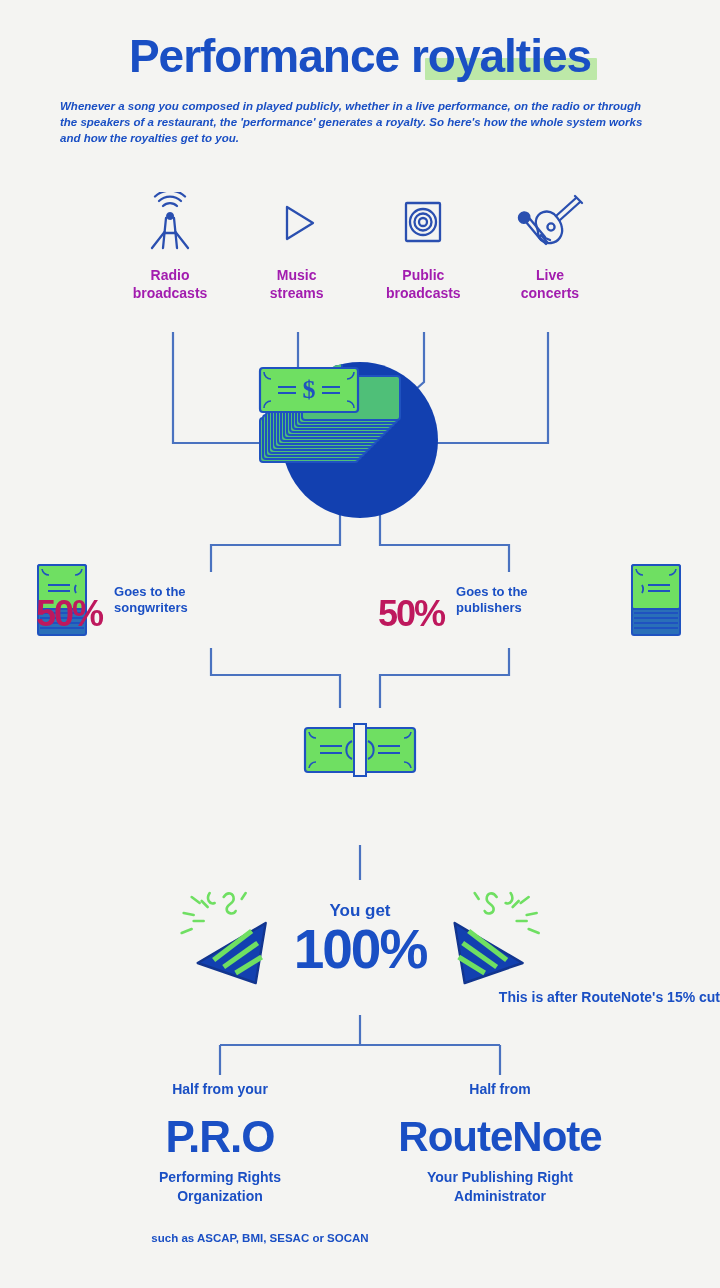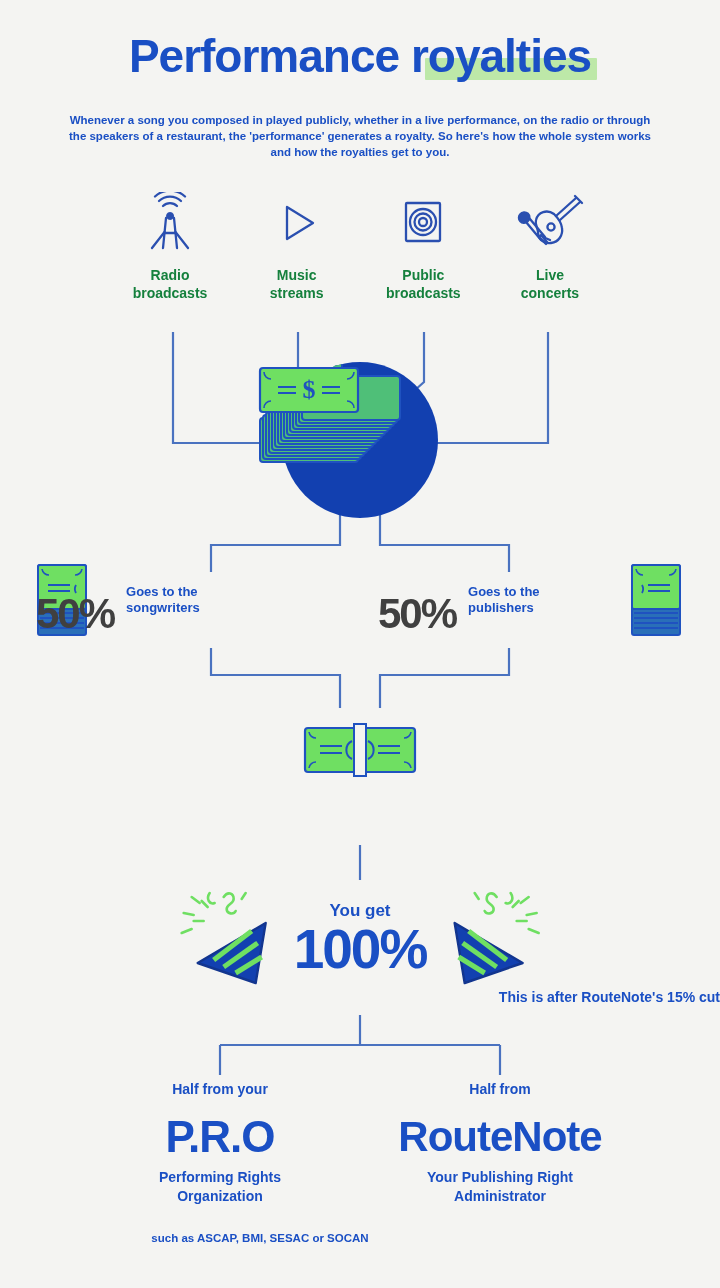--- a/index.html
+++ b/index.html
@@ -33,54 +33,54 @@
     position:absolute;
     left:-3px;right:-6px;
     bottom:2px;height:22px;
     background:#bde8a8;
     z-index:-1;
     border-radius:1px;
   }
   .title .hl span{position:relative;z-index:2;}
 
   .subtitle{
-    position:absolute;left:60px;top:112px;width:600px;
-    text-align:center;
+    position:absolute;left:60px;top:98px;width:600px;
     font-size:11.5px;line-height:16px;
     font-weight:bold;
     color:#1a4fc4;
+    font-style:italic;
   }
 
   
   .sources{
     position:absolute;left:110px;top:190px;width:500px;
     display:flex;justify-content:space-between;align-items:flex-start;
   }
   .source{width:120px;text-align:center;}
   .source .glyph{height:66px;display:flex;align-items:center;justify-content:center;}
   .source .cap{
     margin-top:10px;
-    font-size:14px;line-height:18px;font-weight:bold;color:#15803d;
+    font-size:14px;line-height:18px;font-weight:bold;color:#a21caf;
   }
 
   
   .wires{position:absolute;left:0;top:0;width:720px;height:1288px;pointer-events:none;}
 
   
   .moneyhub{position:absolute;left:250px;top:340px;width:220px;height:190px;}
 
   
   .splitrow{
     position:absolute;left:0;top:555px;width:720px;height:90px;
   }
   .half{position:absolute;top:0;display:flex;align-items:center;height:90px;}
   .half.left{left:36px;}
   .half.right{left:378px;}
   .pct{
-    font-size:42px;line-height:46px;font-weight:bold;color:#404040;
+    font-size:36px;line-height:46px;font-weight:bold;color:#be185d;
     letter-spacing:-2px;
     margin-top:28px;
   }
   .pctnote{
     margin-left:12px;
     font-size:13px;line-height:16px;font-weight:bold;color:#1a4fc4;
     white-space:nowrap;
   }
   .billslot{width:52px;height:74px;display:flex;align-items:center;justify-content:center;}
 

